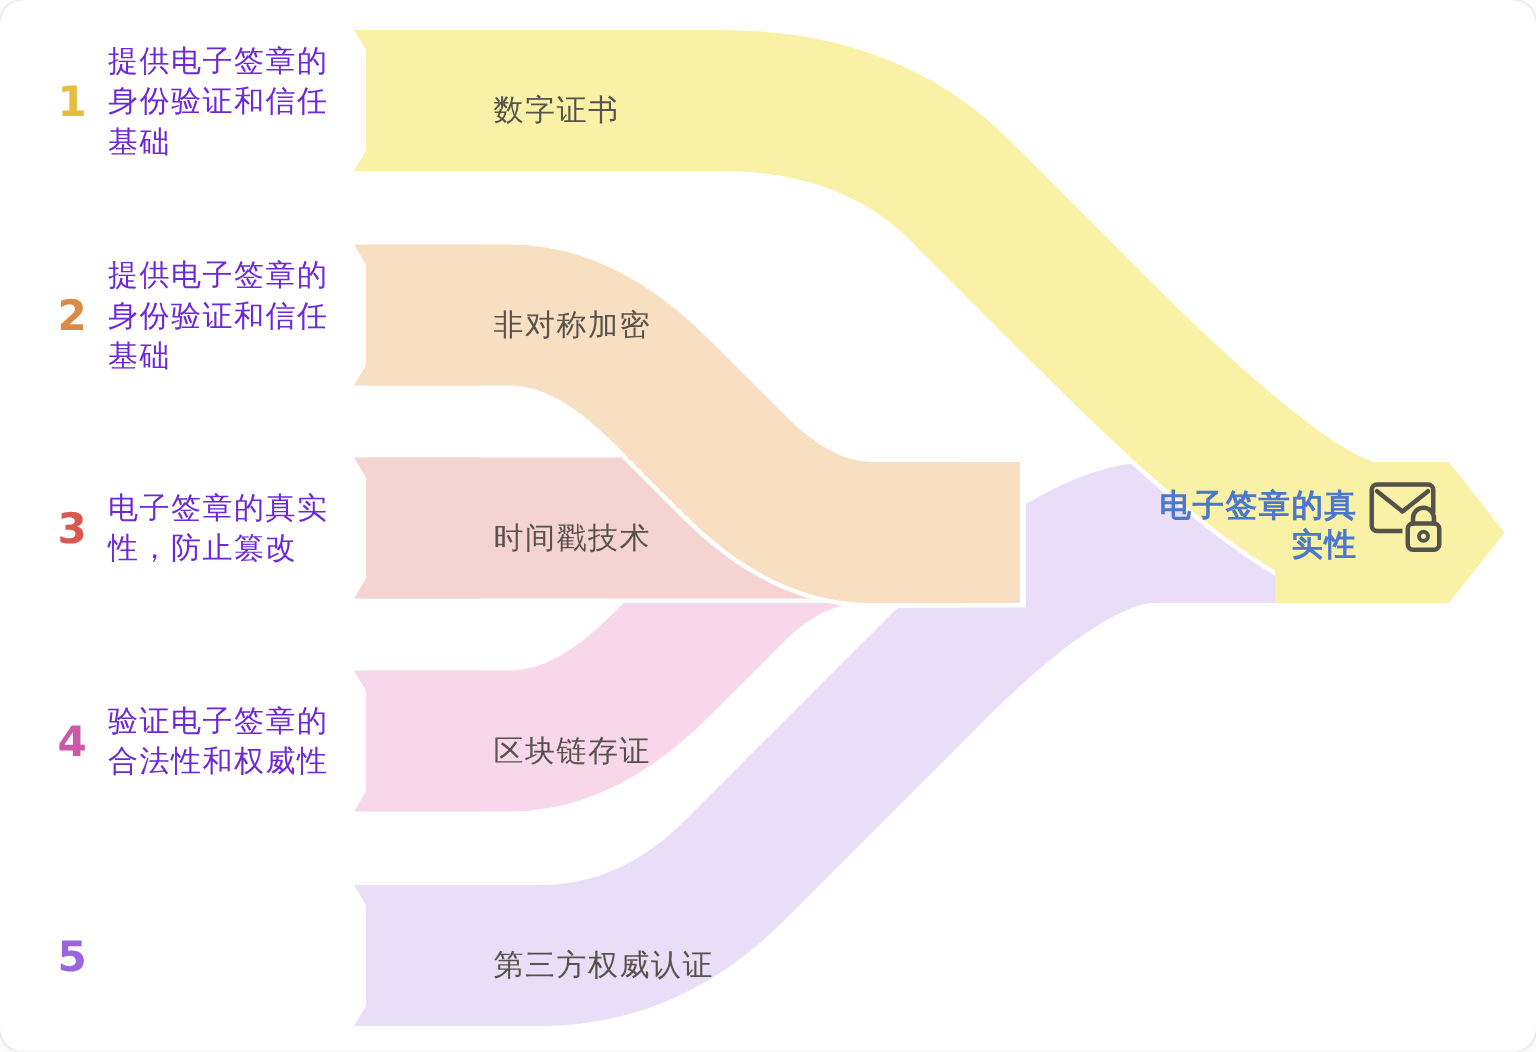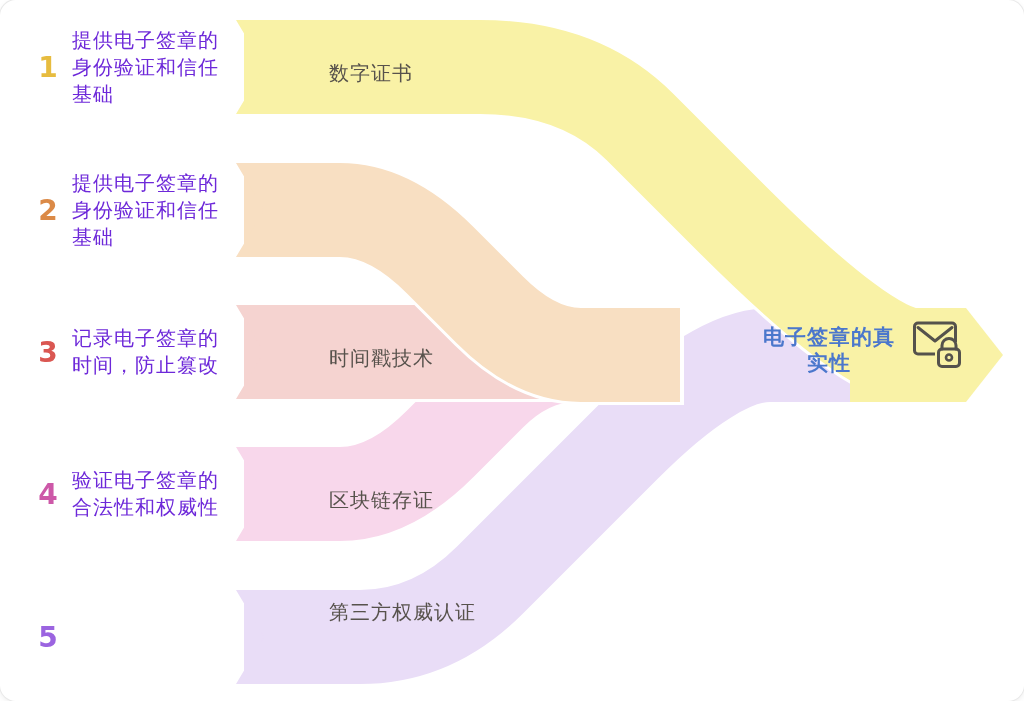--- a/index.html
+++ b/index.html
@@ -37,21 +37,21 @@
   }
   .banner-label {
     position: absolute; left: 281px; width: 220px; height: 106px;
     display: flex; align-items: center;
     font-size: 20px; letter-spacing: 1px;
     color: #57524C;
     margin-left: 48px;
   }
   .result-title {
     position: absolute; left: 753px; top: 324px; width: 152px;
-    text-align: center;
+    text-align: right;
     font-weight: bold; font-size: 21px; line-height: 26px; letter-spacing: 1px;
   }
   .result-icon { position: absolute; left: 912px; top: 320px; }
 </style>
 </head>
 <body>
 
 <div class="canvas">
 
   <svg class="flow" width="1024" height="701" viewBox="0 0 1024 701">
@@ -88,31 +88,32 @@
     </g>
   </svg>
 
   <div class="num" style="top: 20px; color: rgb(231, 188, 63);">1</div>
   <div class="desc" style="top:20px">提供电子签章的身份验证和信任基础</div>
 
   <div class="num" style="top: 163px; color: rgb(219, 138, 71);">2</div>
   <div class="desc" style="top:163px">提供电子签章的身份验证和信任基础</div>
 
   <div class="num" style="top: 305px; color: rgb(218, 87, 82);">3</div>
-  <div class="desc" style="top:305px">记录电子签章的时间，防止篡改</div>
+  <div class="desc" style="top:305px">电子签章的真实性，防止篡改</div>
 
   <div class="num" style="top: 447px; color: rgb(205, 88, 168);">4</div>
   <div class="desc" style="top:447px">验证电子签章的合法性和权威性</div>
 
   <div class="num" style="top: 590px; color: rgb(155, 100, 224);">5</div>
 
   <div class="banner-label" style="top:20px">数字证书</div>
+  <div class="banner-label" style="top:163px">非对称加密</div>
   <div class="banner-label" style="top:305px">时间戳技术</div>
   <div class="banner-label" style="top:447px">区块链存证</div>
-  <div class="banner-label" style="top:559px">第三方权威认证</div>
+  <div class="banner-label" style="top:590px">第三方权威认证</div>
 
   <div class="result-title" style="color: rgb(75, 119, 204);">电子签章的真实性</div>
 
   <svg class="result-icon" width="52" height="50" viewBox="0 0 52 50">
     <g fill="none" stroke-linejoin="round" stroke-linecap="round">
 
       <rect x="2.5" y="3" width="41" height="31" rx="3.5" stroke-width="3" stroke="#55524C"></rect>
       <path d="M 6,7.5 L 23,21 L 40,7.5" stroke-width="3" stroke="#55524C"></path>
 
       <rect x="23" y="22" width="28" height="28" rx="6" stroke="none" fill="#F9F2A6"></rect>

